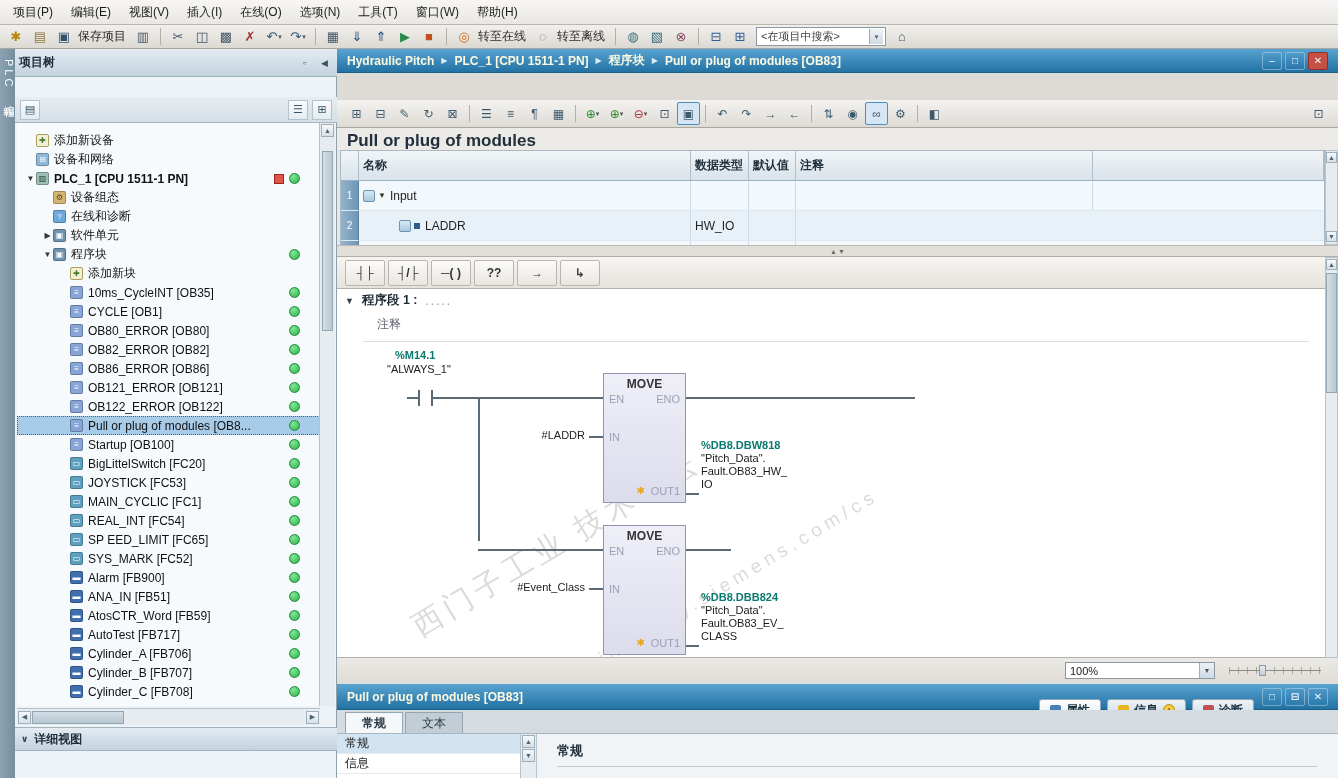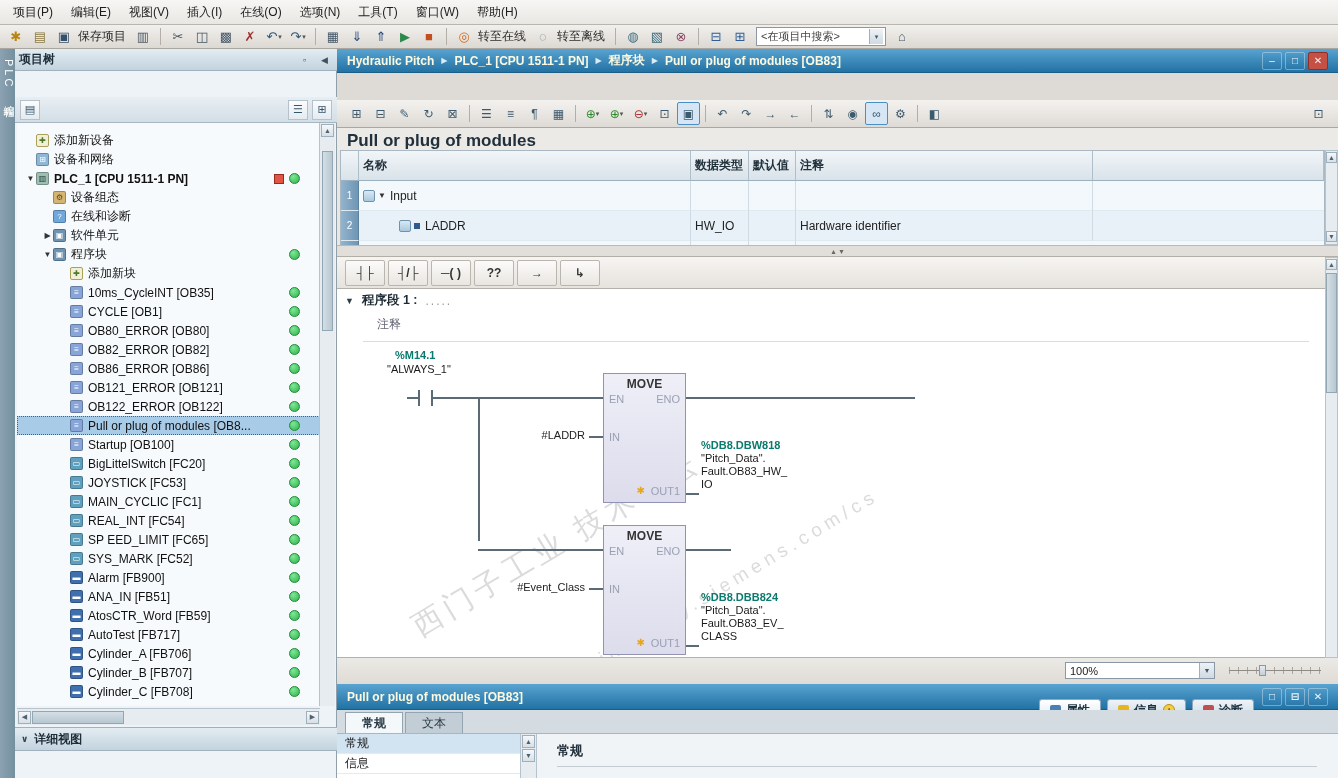--- a/index.html
+++ b/index.html
@@ -27,21 +27,21 @@
 
   
   #side-strip{position:absolute;left:0;top:49px;width:15px;height:729px;
     background:linear-gradient(90deg,#8ba2b2,#74909f);border-right:1px solid #5f7a8a;}
   #side-strip .vtext{writing-mode:vertical-rl;color:#fff;font-size:11px;letter-spacing:3px;
     margin:10px 0 0 1px;display:inline-block;}
 
   
   #tree-panel{position:absolute;left:15px;top:49px;width:322px;height:729px;
     background:#eef3f7;border-right:1px solid #8fa0ab;box-sizing:border-box;}
-  .tp-header{position:absolute;left:0;top:0;width:322px;height:22px;
+  .tp-header{position:absolute;left:0;top:0;width:322px;height:28px;
     background:linear-gradient(#e3ecf2,#c3d3de);border-bottom:1px solid #9fb2be;
     display:flex;align-items:center;padding:0 4px;box-sizing:border-box;}
   .tp-header .ttl{font-weight:bold;color:#1d2e3a;}
   .tp-hicons{margin-left:auto;display:flex;gap:3px;}
   .sm-ic{width:15px;height:15px;display:flex;align-items:center;justify-content:center;
     font-size:9px;color:#3c5260;border:1px solid transparent;}
   .tp-tabs{position:absolute;left:0;top:22px;width:322px;height:26px;background:#b9c9d4;
     border-bottom:1px solid #93a5b1;box-sizing:border-box;}
   .tp-tab{position:absolute;left:4px;top:4px;height:21px;padding:0 14px;background:#f4f8fb;
     border:1px solid #8a9dab;border-bottom:none;display:flex;align-items:center;
@@ -667,21 +667,20 @@
       </div>
       <div class="irow even sub">
         <div class="icell c-num">2</div>
         <div class="icell c-name">
           <span class="t-icon"></span>
           <span class="t-bullet"></span>
           <span>LADDR</span>
         </div>
         <div class="icell c-type">HW_IO</div>
         <div class="icell c-def"></div>
-        <div class="icell c-com">Hardware identifier</div>
         <div class="icell c-fill"></div>
       </div>
       <div class="irow odd sub">
         <div class="icell c-num">3</div>
         <div class="icell c-name">
           <span class="t-icon"></span>
           <span class="t-bullet"></span>
           <span>Event_Class</span>
         </div>
         <div class="icell c-type">Byte</div>

